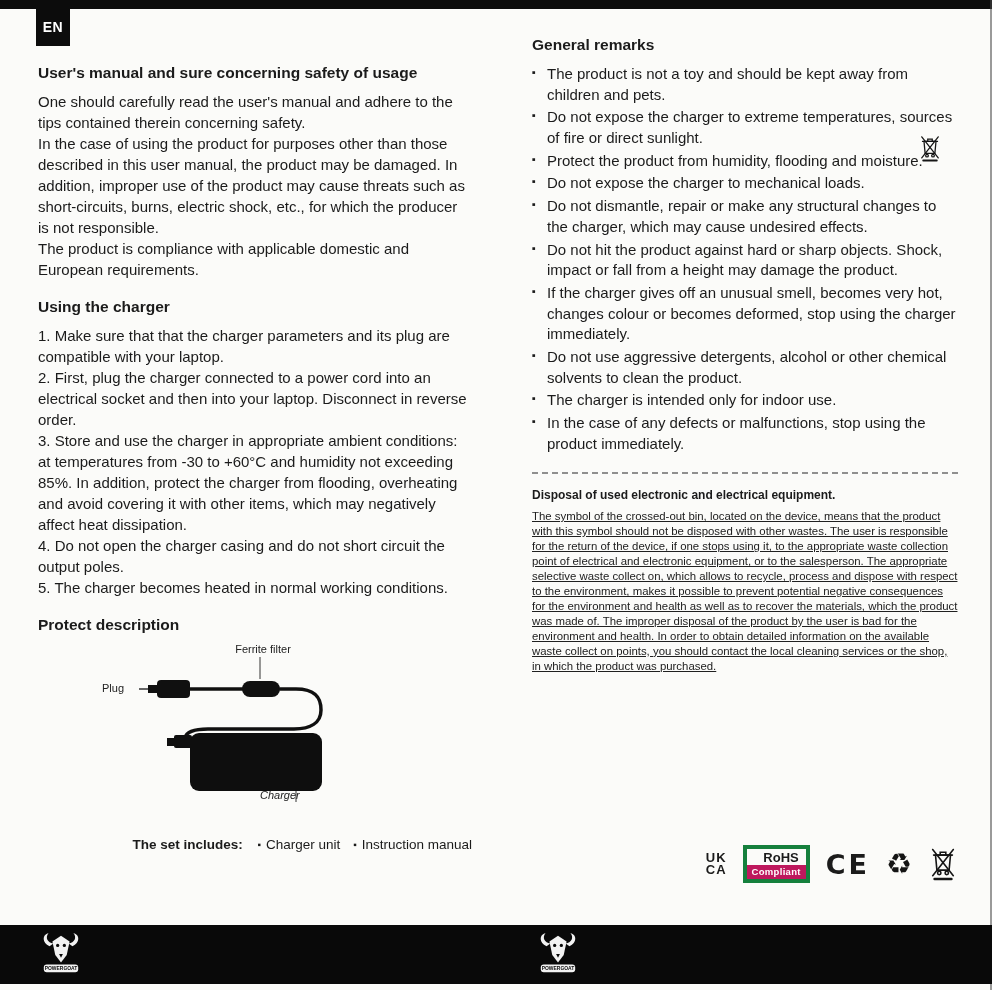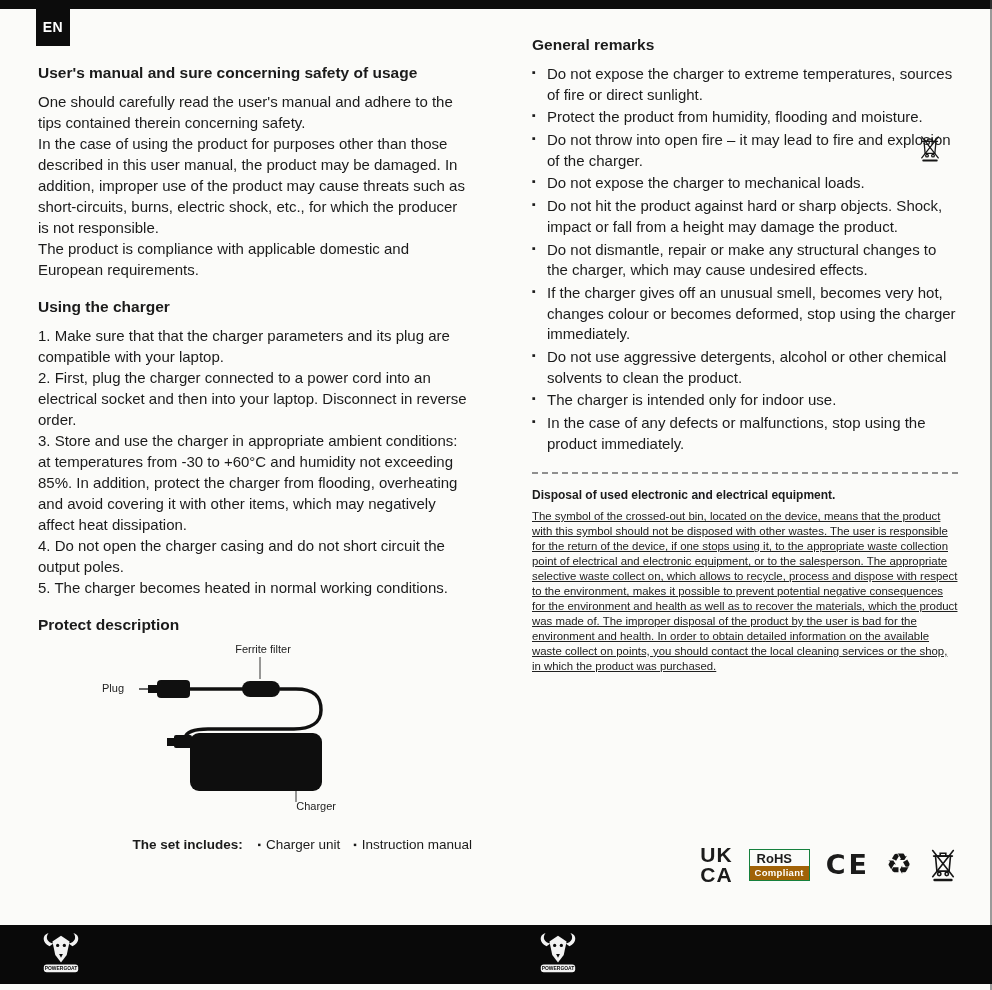--- a/index.html
+++ b/index.html
@@ -24,40 +24,40 @@
   ul.remarks { list-style: none; }
   ul.remarks li { position: relative; padding-left: 15px; font-size: 15px; line-height: 1.38; margin-bottom: 2px; }
   ul.remarks li::before { content: "▪"; position: absolute; left: 0; top: 1px; font-size: 11px; }
 
   .dashes { border-top: 2px dashed #8f8f8f; margin: 18px 0 14px; }
   h3.disposal-h { font-size: 12px; font-weight: 700; margin-bottom: 7px; }
   p.disposal { font-size: 11.4px; line-height: 1.31; color: #202020; text-decoration: underline; }
 
   .marks { position: absolute; left: 532px; top: 845px; width: 426px;
            display: flex; justify-content: flex-end; align-items: center; gap: 16px; }
-  .ukca { font-weight: bold; font-size: 21px; line-height: .95; letter-spacing: 1px; }
-  .rohs { border: 1px solid #15803d; text-align: left; font-weight: bold; }
+  .ukca { font-weight: bold; font-size: 13px; line-height: .95; letter-spacing: 1px; }
+  .rohs { border: 4px solid #15803d; text-align: right; font-weight: bold; }
   .rohs-top { font-size: 13px; padding: 1px 7px 0; }
-  .rohs-bottom { font-size: 9.5px; background: #a16207; color: #fff; padding: 1px 5px 2px; letter-spacing: .3px; }
+  .rohs-bottom { font-size: 9.5px; background: #be185d; color: #fff; padding: 1px 5px 2px; letter-spacing: .3px; }
   .ce { font-size: 27px; font-weight: 600; letter-spacing: 3px; font-family: "DejaVu Sans", sans-serif; }
   .recycle { font-size: 29px; line-height: 1; font-family: "DejaVu Sans", sans-serif; color: #141414; }
 
   .margin-bin { position: absolute; left: 918px; top: 134px; }
 
   .footer { position: absolute; left: 0; top: 925px; width: 100%; height: 59px; background: #090909; }
   .goat { position: absolute; top: 6px; width: 42px; height: 46px; }
   .goat-1 { left: 40px; } .goat-2 { left: 537px; }
   svg text { font-family: "Liberation Sans", sans-serif; }
 
   .diagram { position: relative; width: 434px; height: 178px; margin-top: 4px; }
   .diagram svg.draw { position: absolute; left: 0; top: 0; }
   .diagram .lbl { position: absolute; font-size: 11px; color: #222; }
   .lbl-ferrite { left: 155px; top: 0; width: 140px; text-align: center; }
   .lbl-plug { left: 64px; top: 39px; }
-  .lbl-charger { left: 222px; top: 157px; width: 76px; text-align: right; }
+  .lbl-charger { left: 222px; top: 146px; width: 76px; text-align: left; font-style: italic; }
 
   .set-includes { margin-top: 16px; font-size: 13.5px; text-align: right; }
   .set-includes b { margin-right: 2px; }
   .set-includes .inc { margin-left: 9px; }
   .set-includes .inc::before { content: "▪"; font-size: 10px; margin-right: 5px; position: relative; top: -1px; }
 </style>
 </head>
 <body>
 
 <div class="page">
@@ -106,26 +106,26 @@
     <div class="set-includes">
       <b>The set includes:</b>
       <span class="inc">Charger unit</span>
       <span class="inc">Instruction manual</span>
     </div>
   </div>
 
   <div class="right-col">
     <h2>General remarks</h2>
     <ul class="remarks">
+      <li>The product is not a toy and should be kept away from children and pets.</li>
       <li>Do not expose the charger to extreme temperatures, sources of fire or direct sunlight.</li>
       <li>Protect the product from humidity, flooding and moisture.</li>
-      <li>Do not throw into open fire – it may lead to fire and explosion of the charger.</li>
       <li>Do not expose the charger to mechanical loads.</li>
+      <li>Do not dismantle, repair or make any structural changes to the charger, which may cause undesired effects.</li>
       <li>Do not hit the product against hard or sharp objects. Shock, impact or fall from a height may damage the product.</li>
-      <li>Do not dismantle, repair or make any structural changes to the charger, which may cause undesired effects.</li>
       <li>If the charger gives off an unusual smell, becomes very hot, changes colour or becomes deformed, stop using the charger immediately.</li>
       <li>Do not use aggressive detergents, alcohol or other chemical solvents to clean the product.</li>
       <li>The charger is intended only for indoor use.</li>
       <li>In the case of any defects or malfunctions, stop using the product immediately.</li>
     </ul>
 
     <div class="dashes"></div>
 
     <h3 class="disposal-h">Disposal of used electronic and electrical equipment.</h3>
     <p class="disposal">The symbol of the crossed-out bin, located on the device, means that the product with this symbol should not be disposed with other wastes. The user is responsible for the return of the device, if one stops using it, to the appropriate waste collection point of electrical and electronic equipment, or to the salesperson. The appropriate selective waste collect on, which allows to recycle, process and dispose with respect to the environment, makes it possible to prevent potential negative consequences for the environment and health as well as to recover the materials, which the product was made of. The improper disposal of the product by the user is bad for the environment and health. In order to obtain detailed information on the available waste collect on points, you should contact the local cleaning services or the shop, in which the product was purchased.</p>

